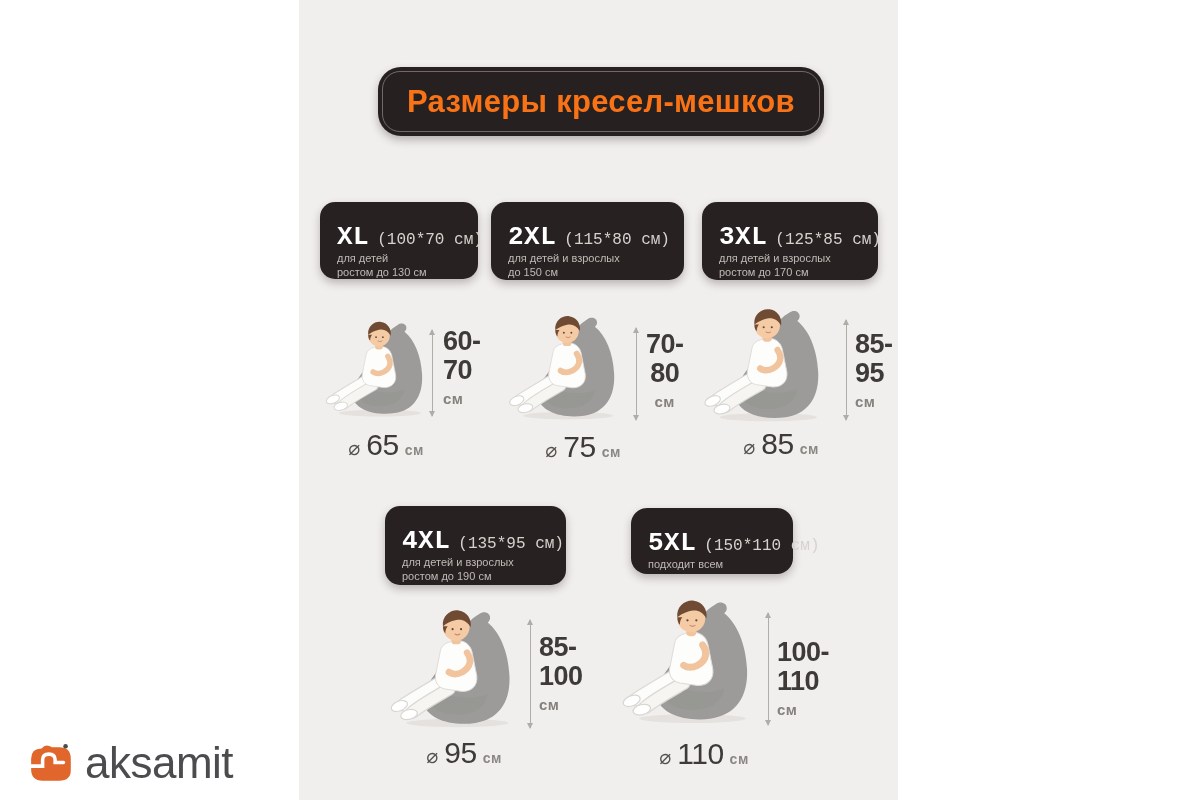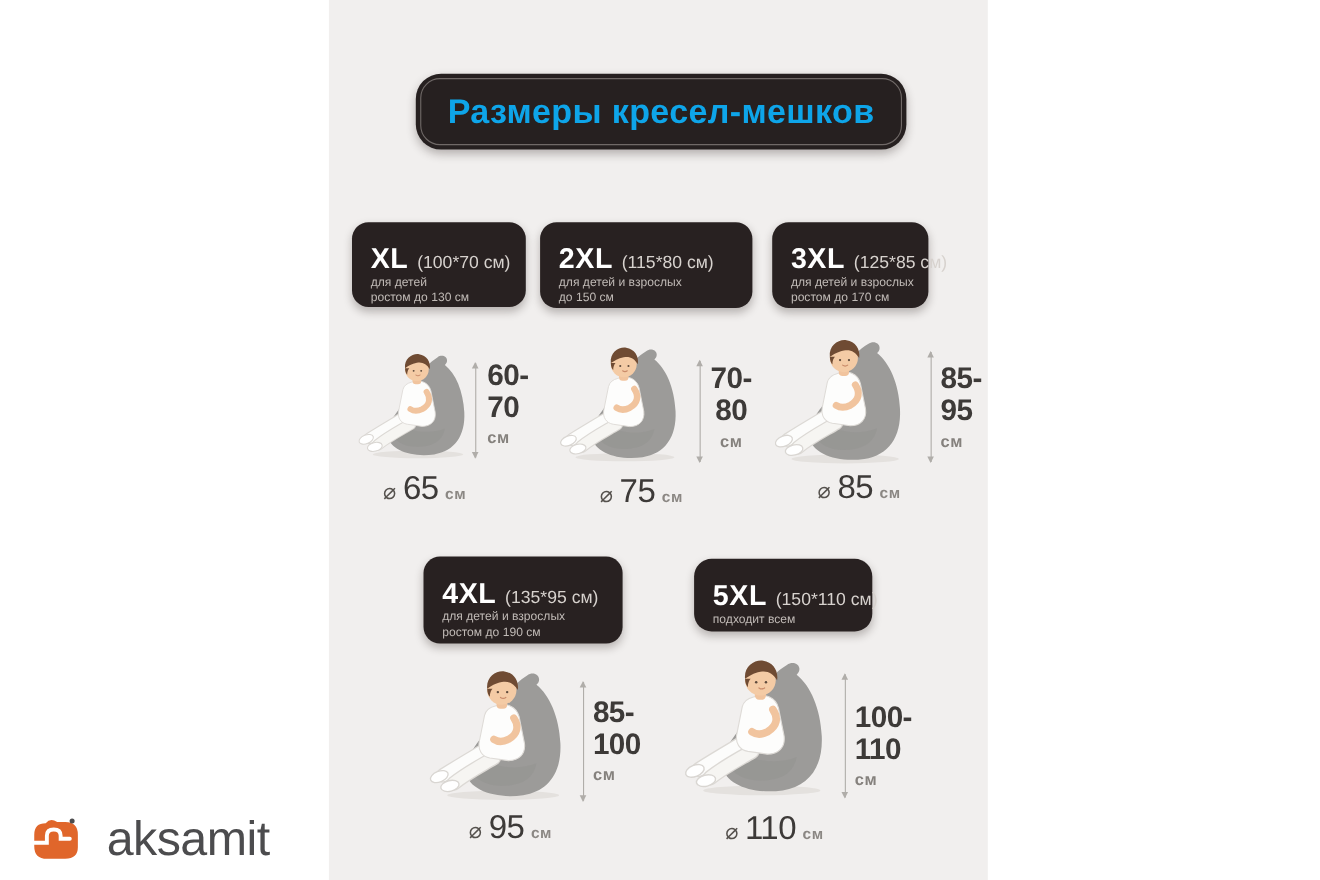--- a/index.html
+++ b/index.html
@@ -6,26 +6,26 @@
   .page{position:relative;width:1200px;height:800px;background:#ffffff;overflow:hidden;
         font-family:"Liberation Sans", sans-serif;color:#3d3a38;}
   .panel{position:absolute;left:299px;top:0;width:599px;height:800px;background:#f1efee;}
 
   
   .title-box{position:absolute;left:79px;top:67px;width:446px;height:69px;background:#262020;
              border-radius:23px;display:flex;align-items:center;justify-content:center;
              box-shadow:0 4px 9px rgba(40,30,25,.30);}
   .title-box::after{content:"";position:absolute;inset:4px;border:1.5px solid rgba(214,208,202,.42);
              border-radius:18px;pointer-events:none;}
-  .title-text{color:#0ea5e9;font-size:31px;font-weight:bold;letter-spacing:.3px;white-space:nowrap;}
+  .title-text{color:#f97316;font-size:31px;font-weight:bold;letter-spacing:.3px;white-space:nowrap;}
 
   
   .size-card{position:absolute;background:#282121;border-radius:15px;color:#fff;
              padding:9px 17px;box-sizing:border-box;box-shadow:0 4px 8px rgba(40,30,25,.28);}
-  .card-line1{display:flex;align-items:baseline;gap:8px;white-space:nowrap;}
+  .card-line1{display:flex;align-items:baseline;gap:8px;white-space:nowrap;font-family:Liberation Mono, monospace;}
   .size-label{font-size:26px;font-weight:bold;letter-spacing:.5px;color:#ffffff;}
   .size-dims{font-size:16px;color:#d7d2ce;margin-top:20px;}
   .size-desc{font-size:11px;color:#c0bab6;line-height:1.25;white-space:nowrap;}
 
   
   .fig{position:absolute;}
   .v-arrow{position:absolute;width:0;border-left:1.5px solid #b0ada9;}
   .v-arrow::before,.v-arrow::after{content:"";position:absolute;left:-4.5px;width:0;height:0;
       border-left:3.5px solid transparent;border-right:3.5px solid transparent;}
   .v-arrow::before{top:-1px;border-bottom:6px solid #b0ada9;}
@@ -36,21 +36,21 @@
   .h-label .unit{display:block;font-size:15px;font-weight:600;color:#85817d;
            margin-top:7px;letter-spacing:.5px;}
 
   .d-label{position:absolute;width:140px;display:flex;align-items:baseline;
            justify-content:center;gap:6px;white-space:nowrap;}
   .d-sym{font-size:20px;color:#55514d;}
   .d-val{font-size:30px;font-weight:normal;letter-spacing:-.5px;color:#3d3a38;}
   .d-unit{font-size:14px;font-weight:600;color:#8b8783;letter-spacing:.5px;}
 
   
-  .brand{position:absolute;left:28px;top:741px;display:flex;align-items:center;gap:21px;}
+  .brand{position:absolute;left:28px;top:741px;display:flex;align-items:center;gap:9px;}
   .brand-text{font-size:44px;color:#4c4c4e;font-weight:500;letter-spacing:-.5px;line-height:1;}
 
   .hidden-defs{position:absolute;width:0;height:0;overflow:hidden;}
 </style>
 </head>
 <body>
 
 <svg class="hidden-defs" aria-hidden="true">
   <symbol id="beanbag-person" viewBox="0 0 112 100">
     <ellipse cx="58" cy="95" rx="42" ry="3.5" fill="#e4e1de"></ellipse>
@@ -92,21 +92,21 @@
 
     <div class="size-card" style="left:192px;top:202px;width:193px;height:78px;">
       <div class="card-line1">
         <span class="size-label">2XL</span>
         <span class="size-dims">(115*80 см)</span>
       </div>
       <div class="size-desc">для детей и взрослых</div>
       <div class="size-desc">до 150 см</div>
     </div>
 
-    <div class="size-card" style="left:403px;top:202px;width:142px;height:78px;">
+    <div class="size-card" style="left:403px;top:202px;width:176px;height:78px;">
       <div class="card-line1">
         <span class="size-label">3XL</span>
         <span class="size-dims">(125*85 см)</span>
       </div>
       <div class="size-desc">для детей и взрослых</div>
       <div class="size-desc">ростом до 170 см</div>
     </div>
 
     <div class="size-card" style="left:86px;top:506px;width:181px;height:79px;">
       <div class="card-line1">

